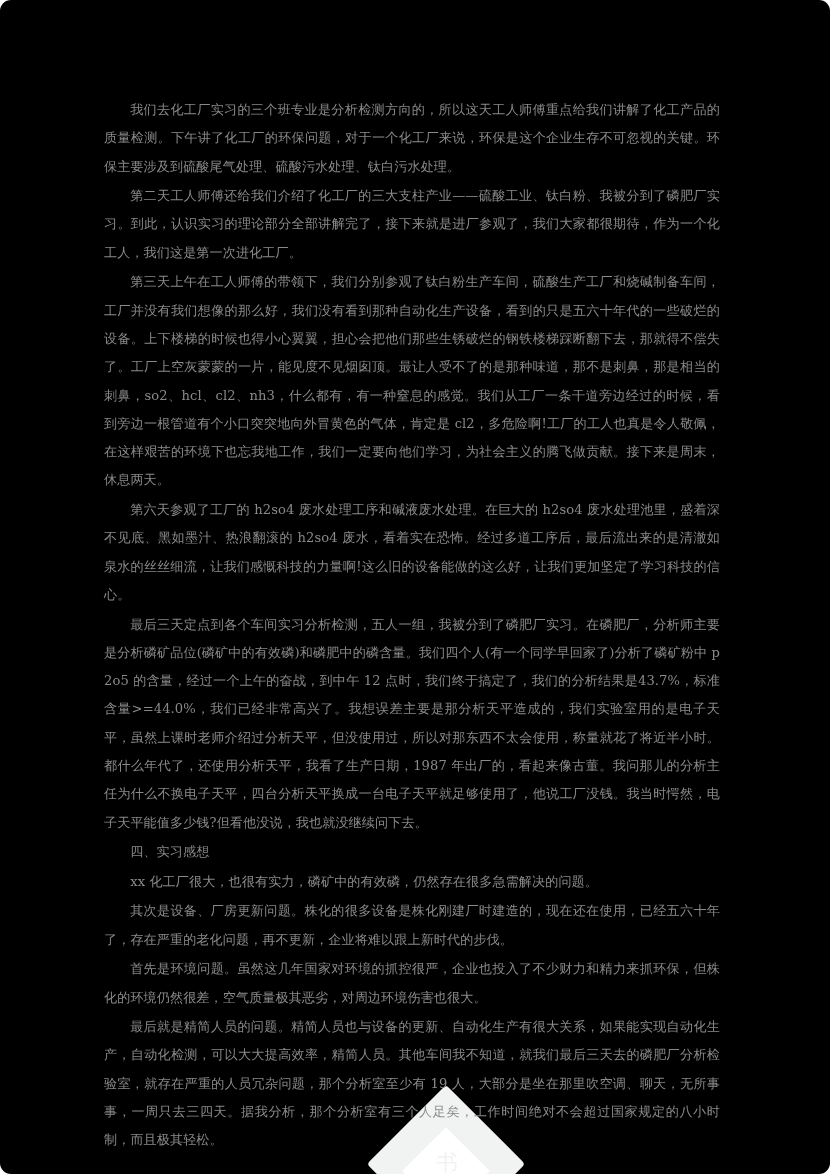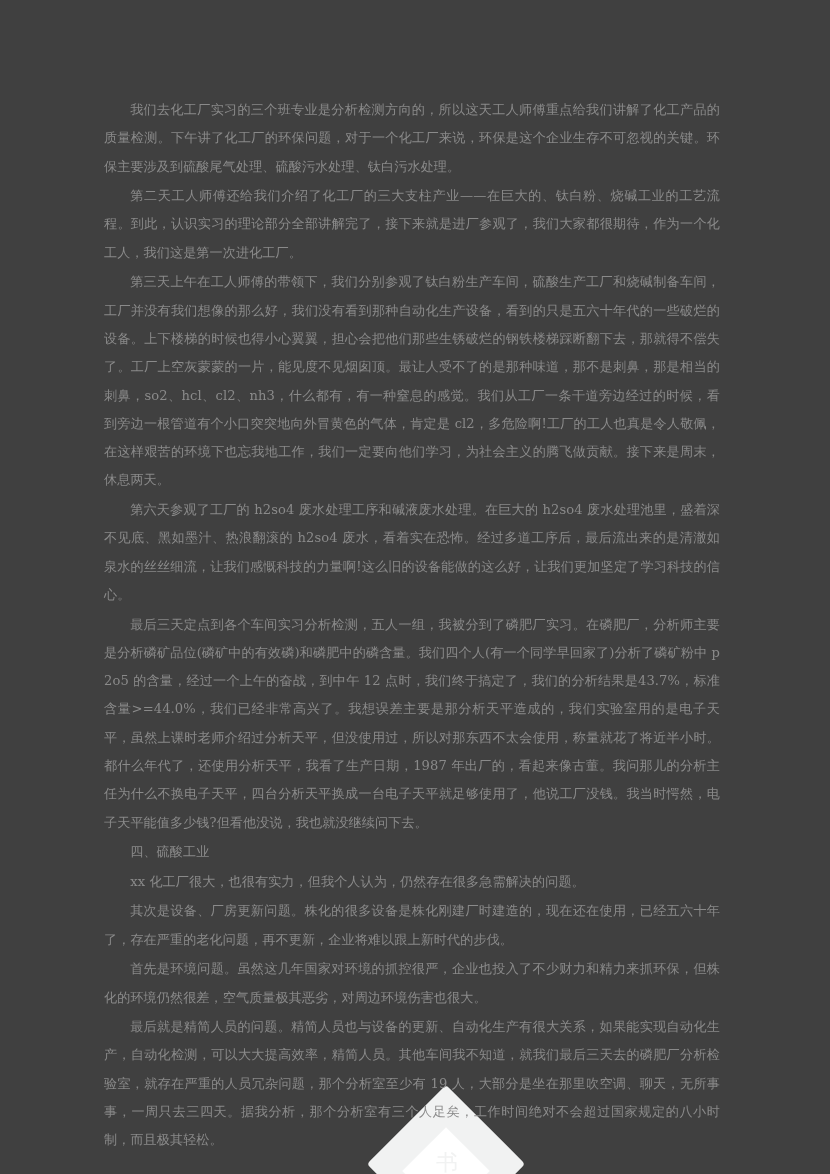--- a/index.html
+++ b/index.html
@@ -7,23 +7,24 @@
     padding: 0;
     background: #ffffff;
   }
   body {
     font-family: "DejaVu Serif", "Liberation Serif", serif;
   }
   .page {
     position: relative;
     width: 830px;
     height: 1174px;
-    background: #404040;
+    background: #000000;
     overflow: hidden;
     box-sizing: border-box;
+    border-radius: 11px;
   }
   
   .watermark {
     position: absolute;
     left: 390px;
     top: 1108px;
     width: 112px;
     height: 112px;
     background: #f1f2f2;
     transform: rotate(45deg);
@@ -79,24 +80,24 @@
 <body>
 
 <div class="page">
 
   <div class="watermark"></div>
   <div class="watermark-inner"></div>
   <div class="watermark-mark">书</div>
 
   <div class="content">
     <p class="para">我们去化工厂实习的三个班专业是分析检测方向的，所以这天工人师傅重点给我们讲解了化工产品的质量检测。下午讲了化工厂的环保问题，对于一个化工厂来说，环保是这个企业生存不可忽视的关键。环保主要涉及到硫酸尾气处理、硫酸污水处理、钛白污水处理。</p>
-    <p class="para">第二天工人师傅还给我们介绍了化工厂的三大支柱产业——在巨大的、钛白粉、烧碱工业的工艺流程。到此，认识实习的理论部分全部讲解完了，接下来就是进厂参观了，我们大家都很期待，作为一个化工人，我们这是第一次进化工厂。</p>
+    <p class="para">第二天工人师傅还给我们介绍了化工厂的三大支柱产业——硫酸工业、钛白粉、我被分到了磷肥厂实习。到此，认识实习的理论部分全部讲解完了，接下来就是进厂参观了，我们大家都很期待，作为一个化工人，我们这是第一次进化工厂。</p>
     <p class="para">第三天上午在工人师傅的带领下，我们分别参观了钛白粉生产车间，硫酸生产工厂和烧碱制备车间，工厂并没有我们想像的那么好，我们没有看到那种自动化生产设备，看到的只是五六十年代的一些破烂的设备。上下楼梯的时候也得小心翼翼，担心会把他们那些生锈破烂的钢铁楼梯踩断翻下去，那就得不偿失了。工厂上空灰蒙蒙的一片，能见度不见烟囱顶。最让人受不了的是那种味道，那不是刺鼻，那是相当的刺鼻，so2、hcl、cl2、nh3，什么都有，有一种窒息的感觉。我们从工厂一条干道旁边经过的时候，看到旁边一根管道有个小口突突地向外冒黄色的气体，肯定是 cl2，多危险啊!工厂的工人也真是令人敬佩，在这样艰苦的环境下也忘我地工作，我们一定要向他们学习，为社会主义的腾飞做贡献。接下来是周末，休息两天。</p>
     <p class="para">第六天参观了工厂的 h2so4 废水处理工序和碱液废水处理。在巨大的 h2so4 废水处理池里，盛着深不见底、黑如墨汁、热浪翻滚的 h2so4 废水，看着实在恐怖。经过多道工序后，最后流出来的是清澈如泉水的丝丝细流，让我们感慨科技的力量啊!这么旧的设备能做的这么好，让我们更加坚定了学习科技的信心。</p>
     <p class="para">最后三天定点到各个车间实习分析检测，五人一组，我被分到了磷肥厂实习。在磷肥厂，分析师主要是分析磷矿品位(磷矿中的有效磷)和磷肥中的磷含量。我们四个人(有一个同学早回家了)分析了磷矿粉中 p2o5 的含量，经过一个上午的奋战，到中午 12 点时，我们终于搞定了，我们的分析结果是43.7%，标准含量&gt;=44.0%，我们已经非常高兴了。我想误差主要是那分析天平造成的，我们实验室用的是电子天平，虽然上课时老师介绍过分析天平，但没使用过，所以对那东西不太会使用，称量就花了将近半小时。都什么年代了，还使用分析天平，我看了生产日期，1987 年出厂的，看起来像古董。我问那儿的分析主任为什么不换电子天平，四台分析天平换成一台电子天平就足够使用了，他说工厂没钱。我当时愕然，电子天平能值多少钱?但看他没说，我也就没继续问下去。</p>
-    <p class="para heading">四、硫酸工业</p>
-    <p class="para">xx 化工厂很大，也很有实力，但我个人认为，仍然存在很多急需解决的问题。</p>
+    <p class="para heading">四、实习感想</p>
+    <p class="para">xx 化工厂很大，也很有实力，磷矿中的有效磷，仍然存在很多急需解决的问题。</p>
     <p class="para">其次是设备、厂房更新问题。株化的很多设备是株化刚建厂时建造的，现在还在使用，已经五六十年了，存在严重的老化问题，再不更新，企业将难以跟上新时代的步伐。</p>
     <p class="para">首先是环境问题。虽然这几年国家对环境的抓控很严，企业也投入了不少财力和精力来抓环保，但株化的环境仍然很差，空气质量极其恶劣，对周边环境伤害也很大。</p>
     <p class="para">最后就是精简人员的问题。精简人员也与设备的更新、自动化生产有很大关系，如果能实现自动化生产，自动化检测，可以大大提高效率，精简人员。其他车间我不知道，就我们最后三天去的磷肥厂分析检验室，就存在严重的人员冗杂问题，那个分析室至少有 19 人，大部分是坐在那里吹空调、聊天，无所事事，一周只去三四天。据我分析，那个分析室有三个人足矣，工作时间绝对不会超过国家规定的八小时制，而且极其轻松。</p>
   </div>
 
 </div>
 
 </body></html>

